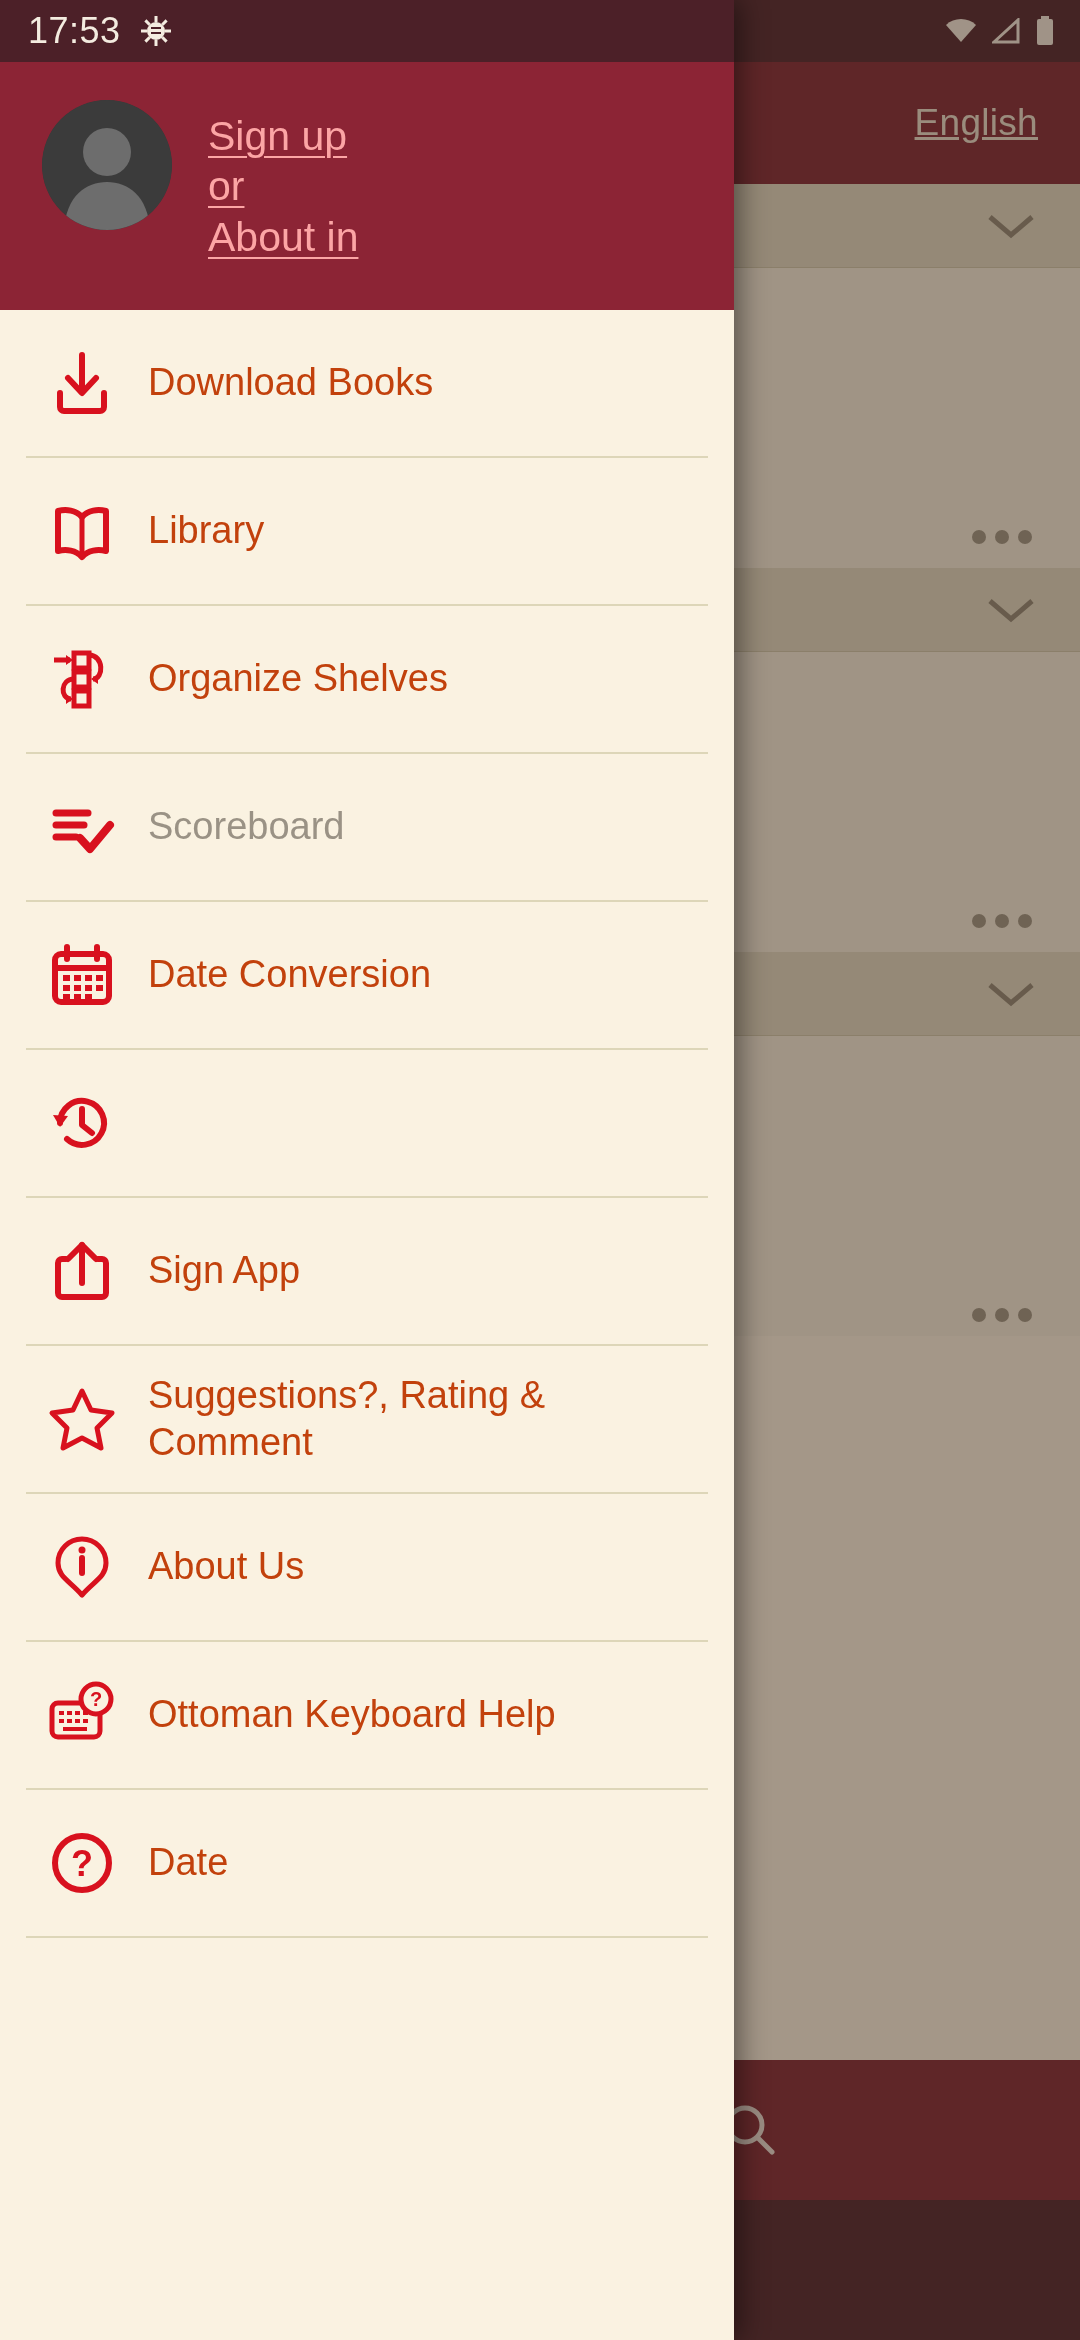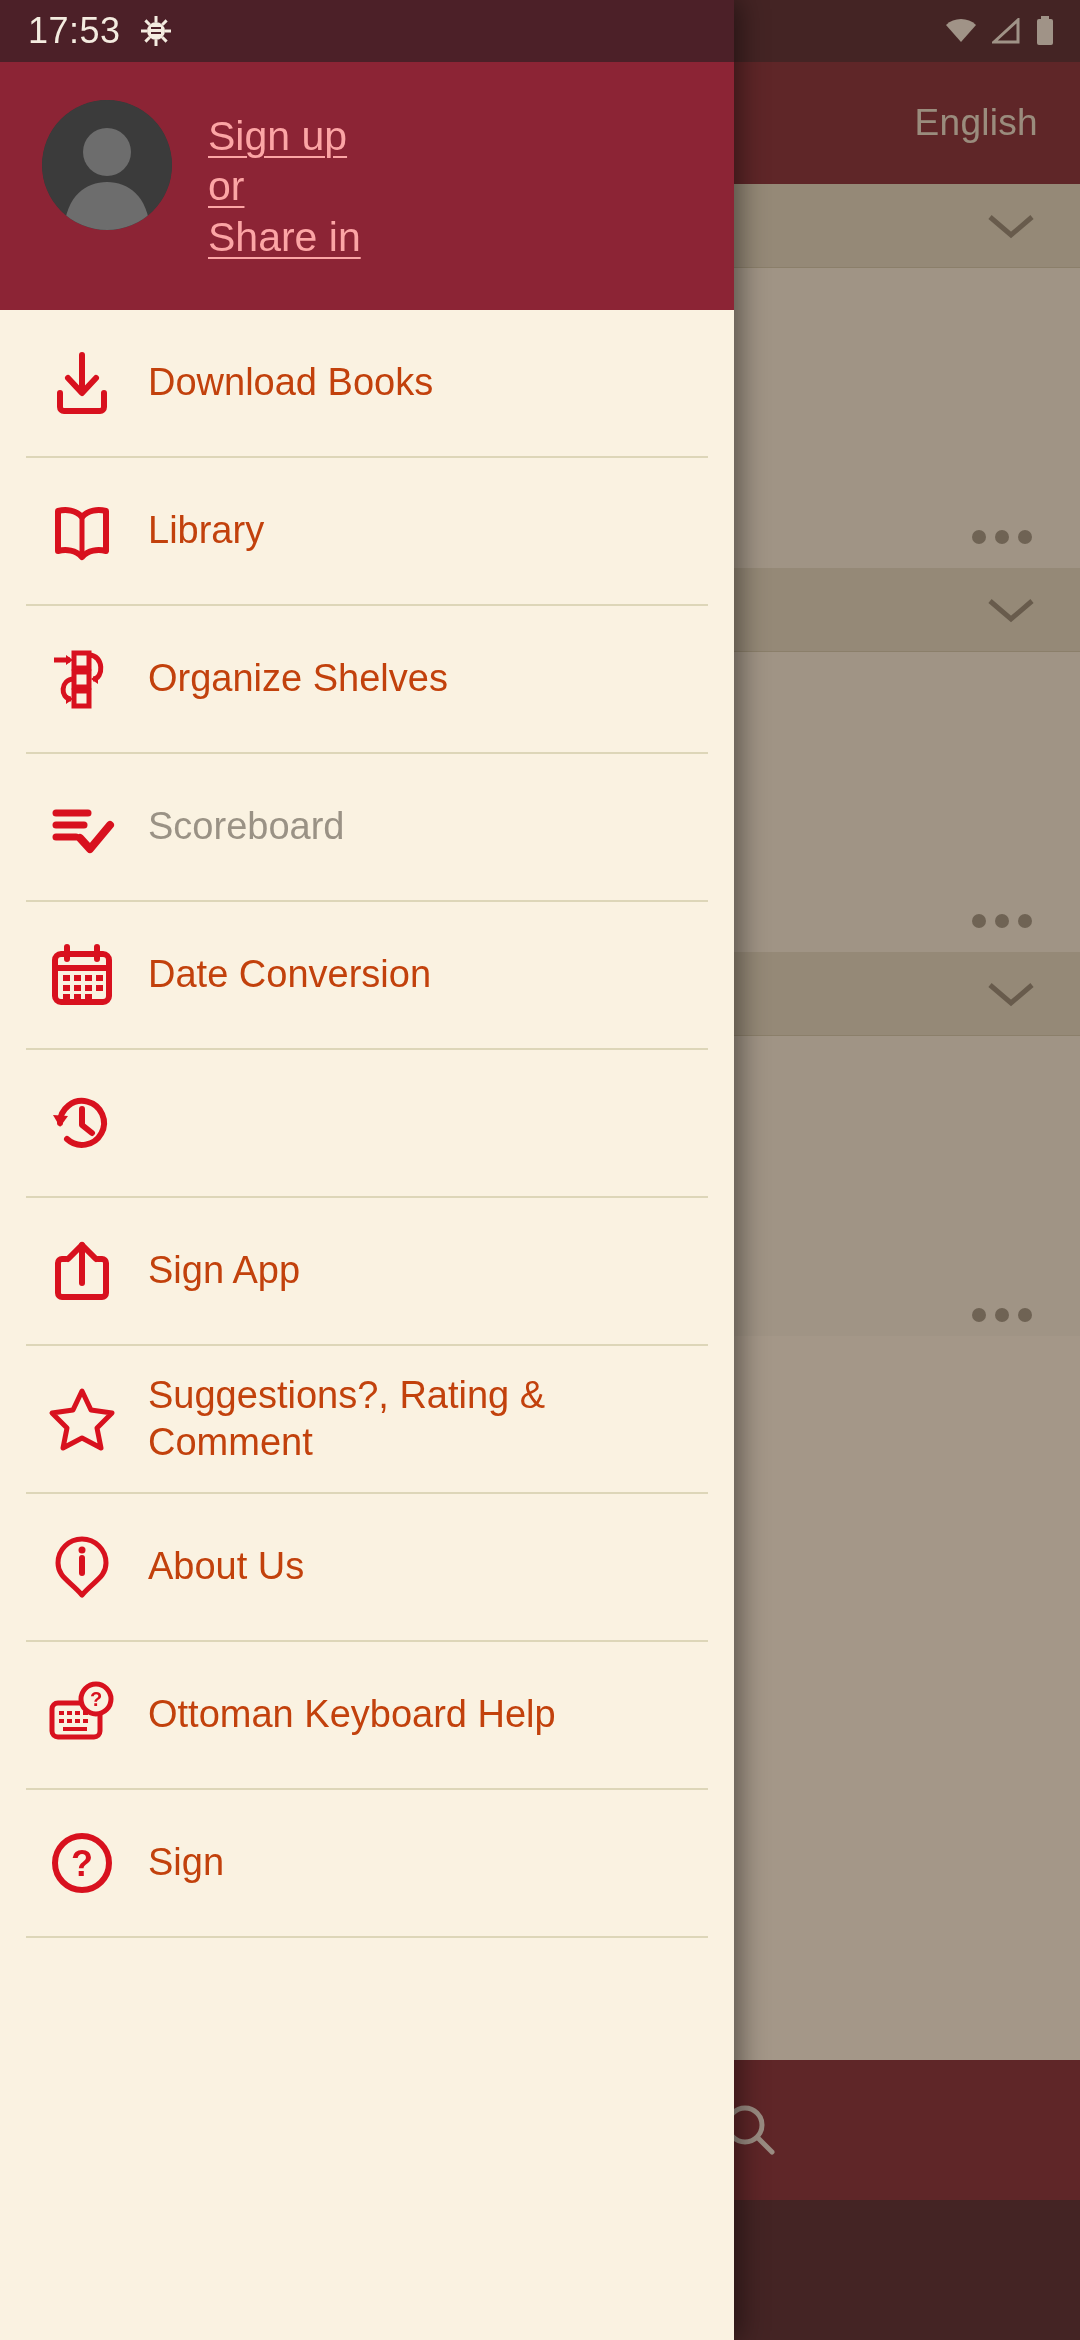--- a/index.html
+++ b/index.html
@@ -25,21 +25,21 @@
     padding-right:26px; gap:14px;
   }
   .sb-icon { display:block; }
   #bg-appbar {
     position:absolute; top:62px; left:0; width:1080px; height:122px;
     background:#7c2430;
     display:flex; align-items:center; justify-content:flex-end;
     padding-right:42px;
   }
   #bg-lang {
-    color:#e7dccb; font-size:37px; letter-spacing:.3px;
+    color:#e7dccb; font-size:37px; letter-spacing:.3px;text-decoration:underline;
   }
   #bg-body {
     position:absolute; top:184px; left:0; width:1080px; height:2016px;
     background:#f9f1df;
   }
   .bg-section {
     position:relative; width:100%;
   }
   .bg-sec-head {
     height:84px; background:#ded8c0;
@@ -296,21 +296,21 @@
       <div id="avatar">
         <svg viewBox="0 0 130 130" width="130" height="130">
           <circle cx="65" cy="65" r="65" fill="#3b3b3b"></circle>
           <circle cx="65" cy="52" r="24" fill="#6d6d6d"></circle>
           <path d="M22 130 C24 96 44 82 65 82 C86 82 106 96 108 130 Z" fill="#6d6d6d"></path>
         </svg>
       </div>
       <div id="acct-links">
         <span class="acct-link">Sign up</span>
         <span class="acct-link">or</span>
-        <span class="acct-link">Share in</span>
+        <span class="acct-link">About in</span>
       </div>
     </div>
 
     <div id="menu">
 
       <div class="menu-item">
         <span class="mi-icon">
           <svg width="68" height="68" viewBox="0 0 68 68">
             <path d="M34 6 V40" stroke="#d8111e" stroke-width="6" stroke-linecap="round"></path>
             <path d="M20 29 L34 44 L48 29" fill="none" stroke="#d8111e" stroke-width="6" stroke-linecap="round" stroke-linejoin="round"></path>
@@ -446,20 +446,20 @@
         <span class="mi-label">Ottoman Keyboard Help</span>
       </div>
 
       <div class="menu-item">
         <span class="mi-icon">
           <svg width="68" height="68" viewBox="0 0 68 68">
             <circle cx="34" cy="34" r="27" fill="none" stroke="#d8111e" stroke-width="6"></circle>
             <text x="34" y="47" text-anchor="middle" font-size="36" font-family="Liberation Sans, sans-serif" font-weight="bold" fill="#d8111e">?</text>
           </svg>
         </span>
-        <span class="mi-label">Sign</span>
+        <span class="mi-label">Date</span>
       </div>
 
       <div id="menu-tail"></div>
     </div>
   </div>
 
 </div>
 
 </body></html>

